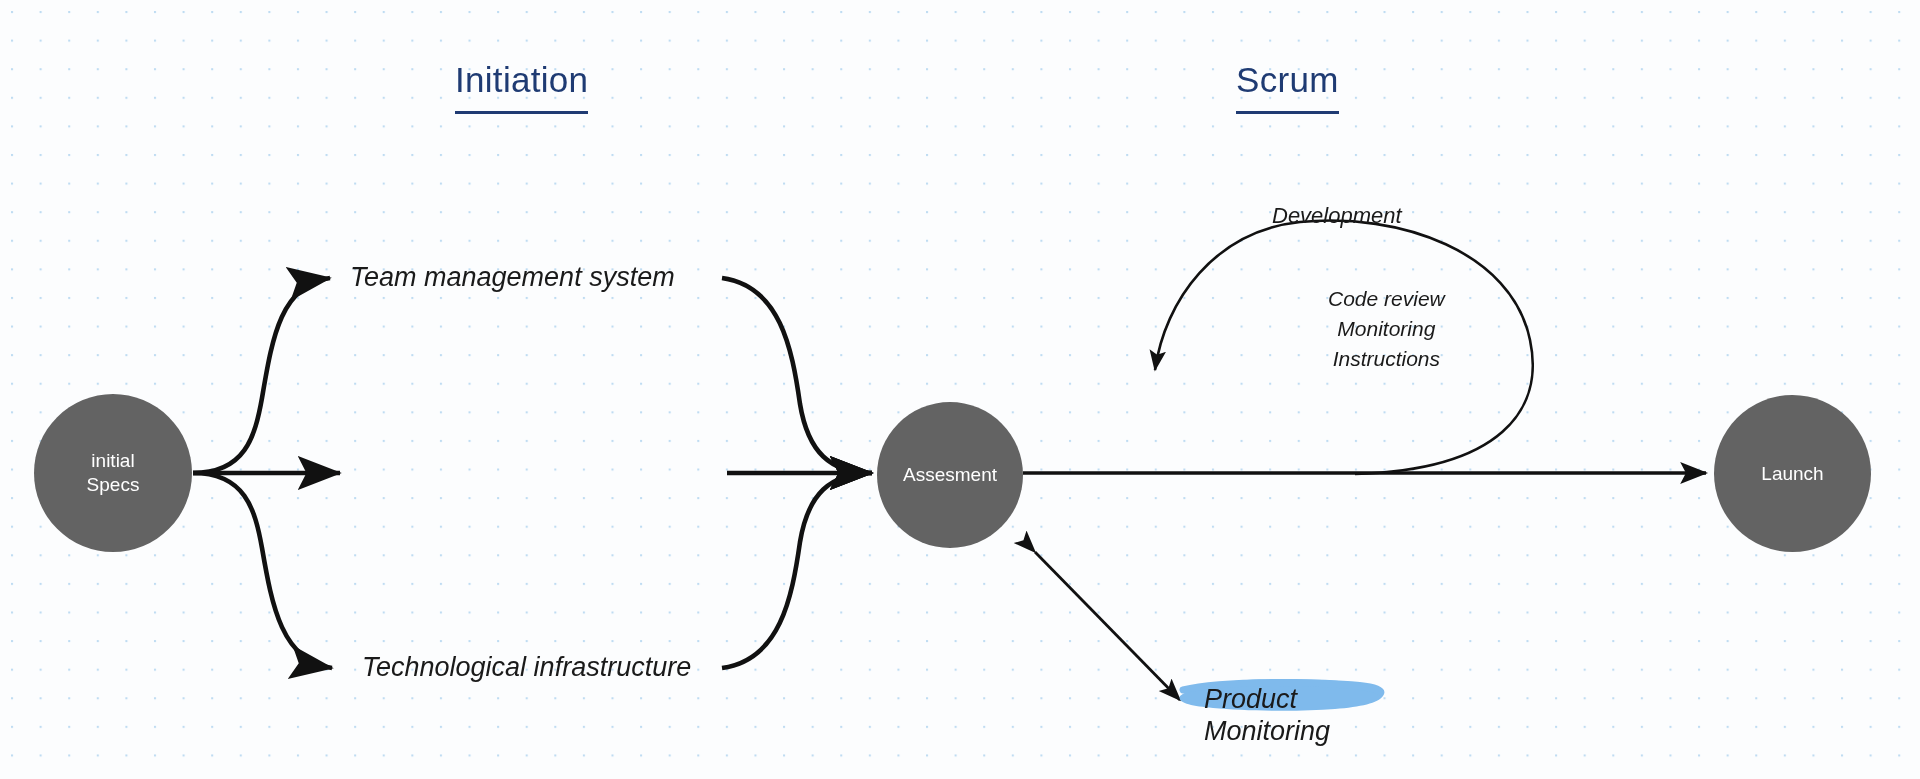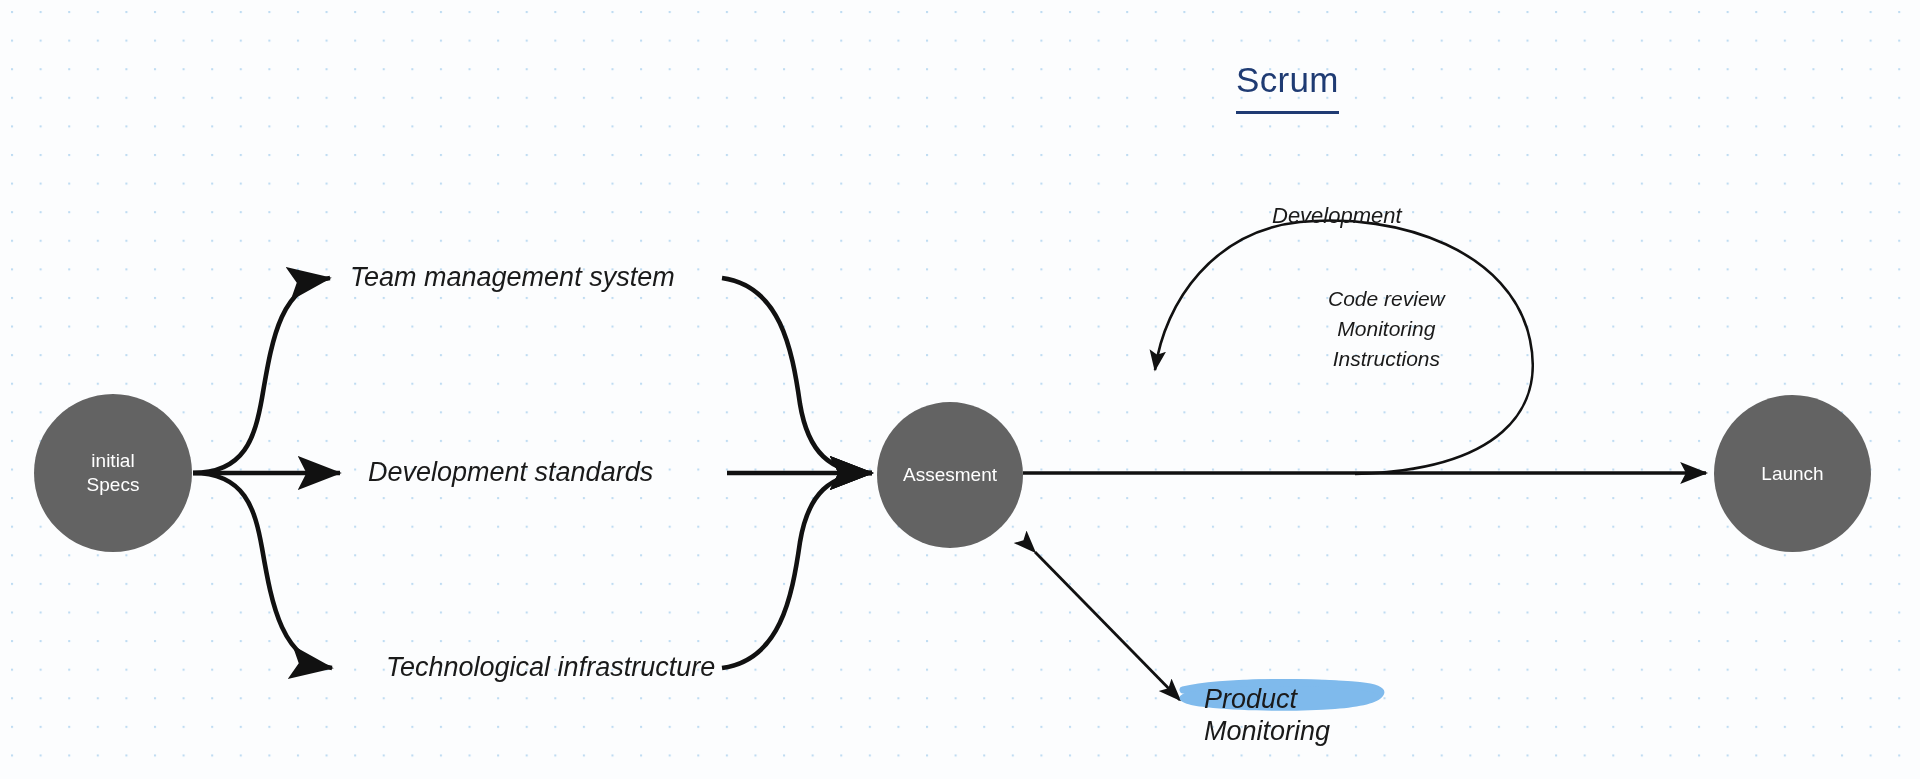--- a/index.html
+++ b/index.html
@@ -81,21 +81,21 @@
     position: absolute;
     color: #1a1a1a;
     font-size: 27px;
     font-weight: 400;
     white-space: nowrap;
     line-height: 1.22;
     font-style: italic;
   }
   #lbl-team-mgmt { left: 350px; top: 261px; }
   #lbl-dev-std   { left: 368px; top: 456px; }
-  #lbl-tech-infra{ left: 362px; top: 651px; margin-left: 24px; }
+  #lbl-tech-infra{ left: 362px; top: 651px; }
 
   #lbl-development {
     left: 1272px; top: 203px;
     font-size: 22px;
   }
   #lbl-loop-items {
     left: 1328px; top: 284px;
     font-size: 21px;
     text-align: center;
     white-space: pre-line;
@@ -162,29 +162,29 @@
 
     <path d="M1035,552 L 1180,700" fill="none" stroke="#111111" stroke-width="2.8" marker-start="url(#arwbig)" marker-end="url(#arwbig)"></path>
   </svg>
 
   <svg id="highlight-product" viewBox="0 0 212 36" xmlns="http://www.w3.org/2000/svg" preserveAspectRatio="none">
     <path d="M3,19 C 16,9 42,5 70,3 C 104,1 150,2 183,5 C 203,7 211,12 206,19
              C 201,26 184,30 158,32 C 120,35 70,34 36,31 C 14,29 0,26 3,19 Z" fill="#7fbaec"></path>
     <path d="M6,13 C 30,7 80,5 130,6 C 166,7 196,10 203,15" fill="none" stroke="#7fbaec" stroke-width="7" stroke-linecap="round"></path>
   </svg>
 
+  <div class="phase-title" id="phase-initiation">Initiation</div>
   <div class="phase-title" id="phase-scrum">Scrum</div>
 
   <div class="node" id="node-initial-specs">initial
 Specs</div>
   <div class="node" id="node-launch">Launch</div>
   <div class="node" id="node-assesment">Assesment</div>
 
   <div class="lbl" id="lbl-team-mgmt">Team management system</div>
-  <div class="lbl" id="lbl-dev-std">Development standards</div>
   <div class="lbl" id="lbl-tech-infra">Technological infrastructure</div>
 
   <div class="lbl" id="lbl-development">Development</div>
   <div class="lbl" id="lbl-loop-items">Code review
 Monitoring
 Instructions</div>
 
   <div class="lbl" id="lbl-product-monitoring">Product
 Monitoring</div>
 

